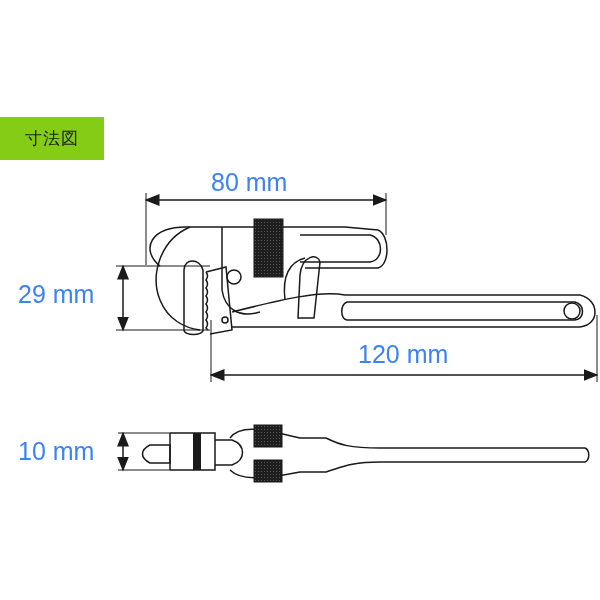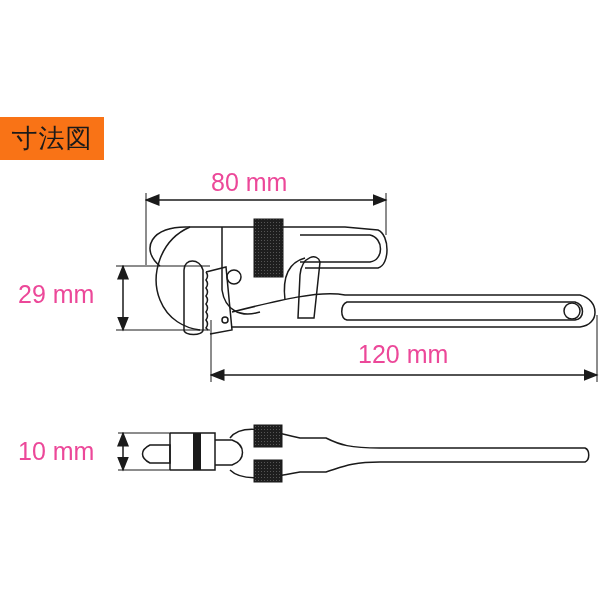--- a/index.html
+++ b/index.html
@@ -1,21 +1,21 @@
 <!DOCTYPE html>
 <html><head>
 <meta charset="utf-8">
 <style>
   html, body { margin:0; padding:0; background:#ffffff; }
   body { width:600px; height:600px; position:relative; overflow:hidden;
          font-family:"DejaVu Sans", "Liberation Sans", sans-serif; }
   .title-box { position:absolute; left:0; top:117px; width:104px; height:43px;
-               background:#f97316; display:flex; align-items:center; justify-content:center;
-               font-size:26px; color:#1a1a1a; letter-spacing:1px; }
-  .dim-label { position:absolute; font-size:25px; color:#ec4899; white-space:nowrap;
+               background:#84cc16; display:flex; align-items:center; justify-content:center;
+               font-size:17px; color:#1a1a1a; letter-spacing:1px; }
+  .dim-label { position:absolute; font-size:25px; color:#3b82f6; white-space:nowrap;
                font-family:"Liberation Sans", sans-serif; }
   svg.drawing { position:absolute; left:0; top:0; }
 </style>
 </head>
 <body>
 
 <div class="title-box">寸法図</div>
 
 <div class="dim-label" style="left:211px; top:168px;">80 mm</div>
 <div class="dim-label" style="left:18px; top:280px;">29 mm</div>

